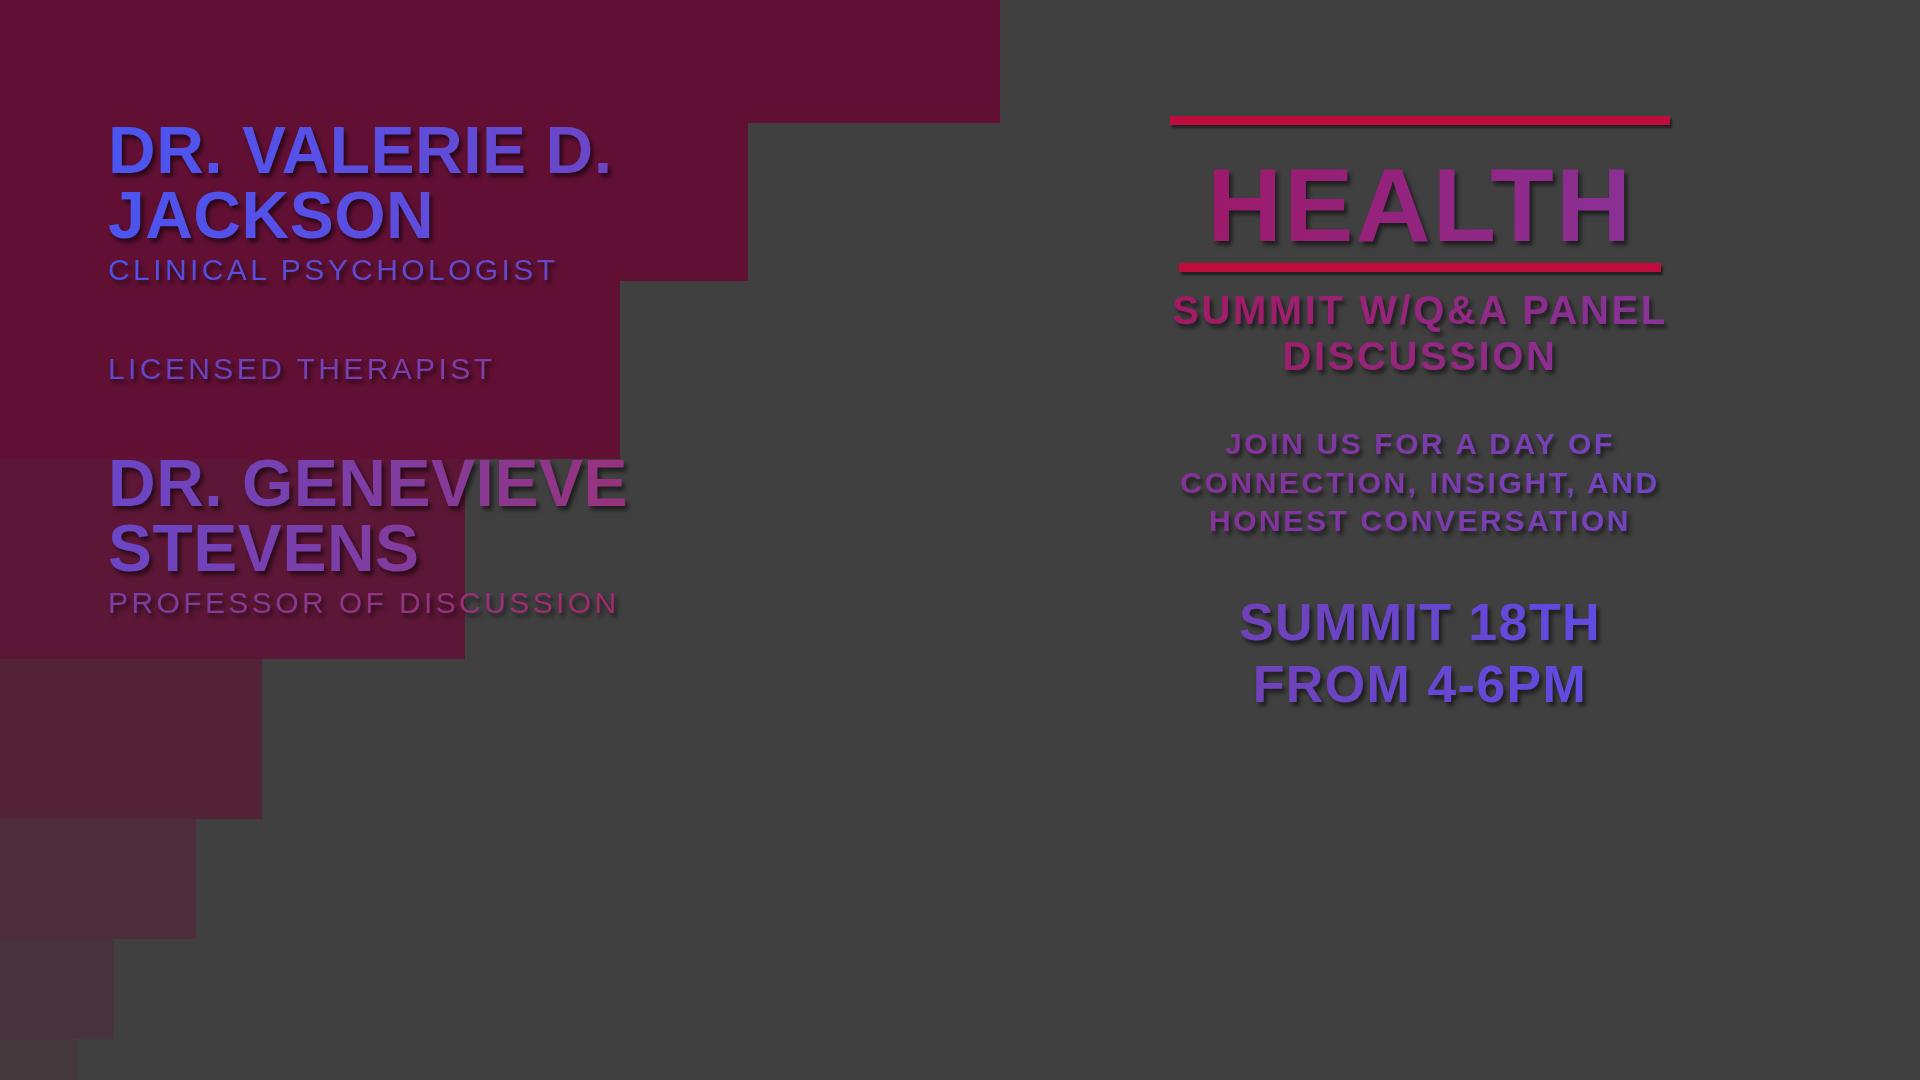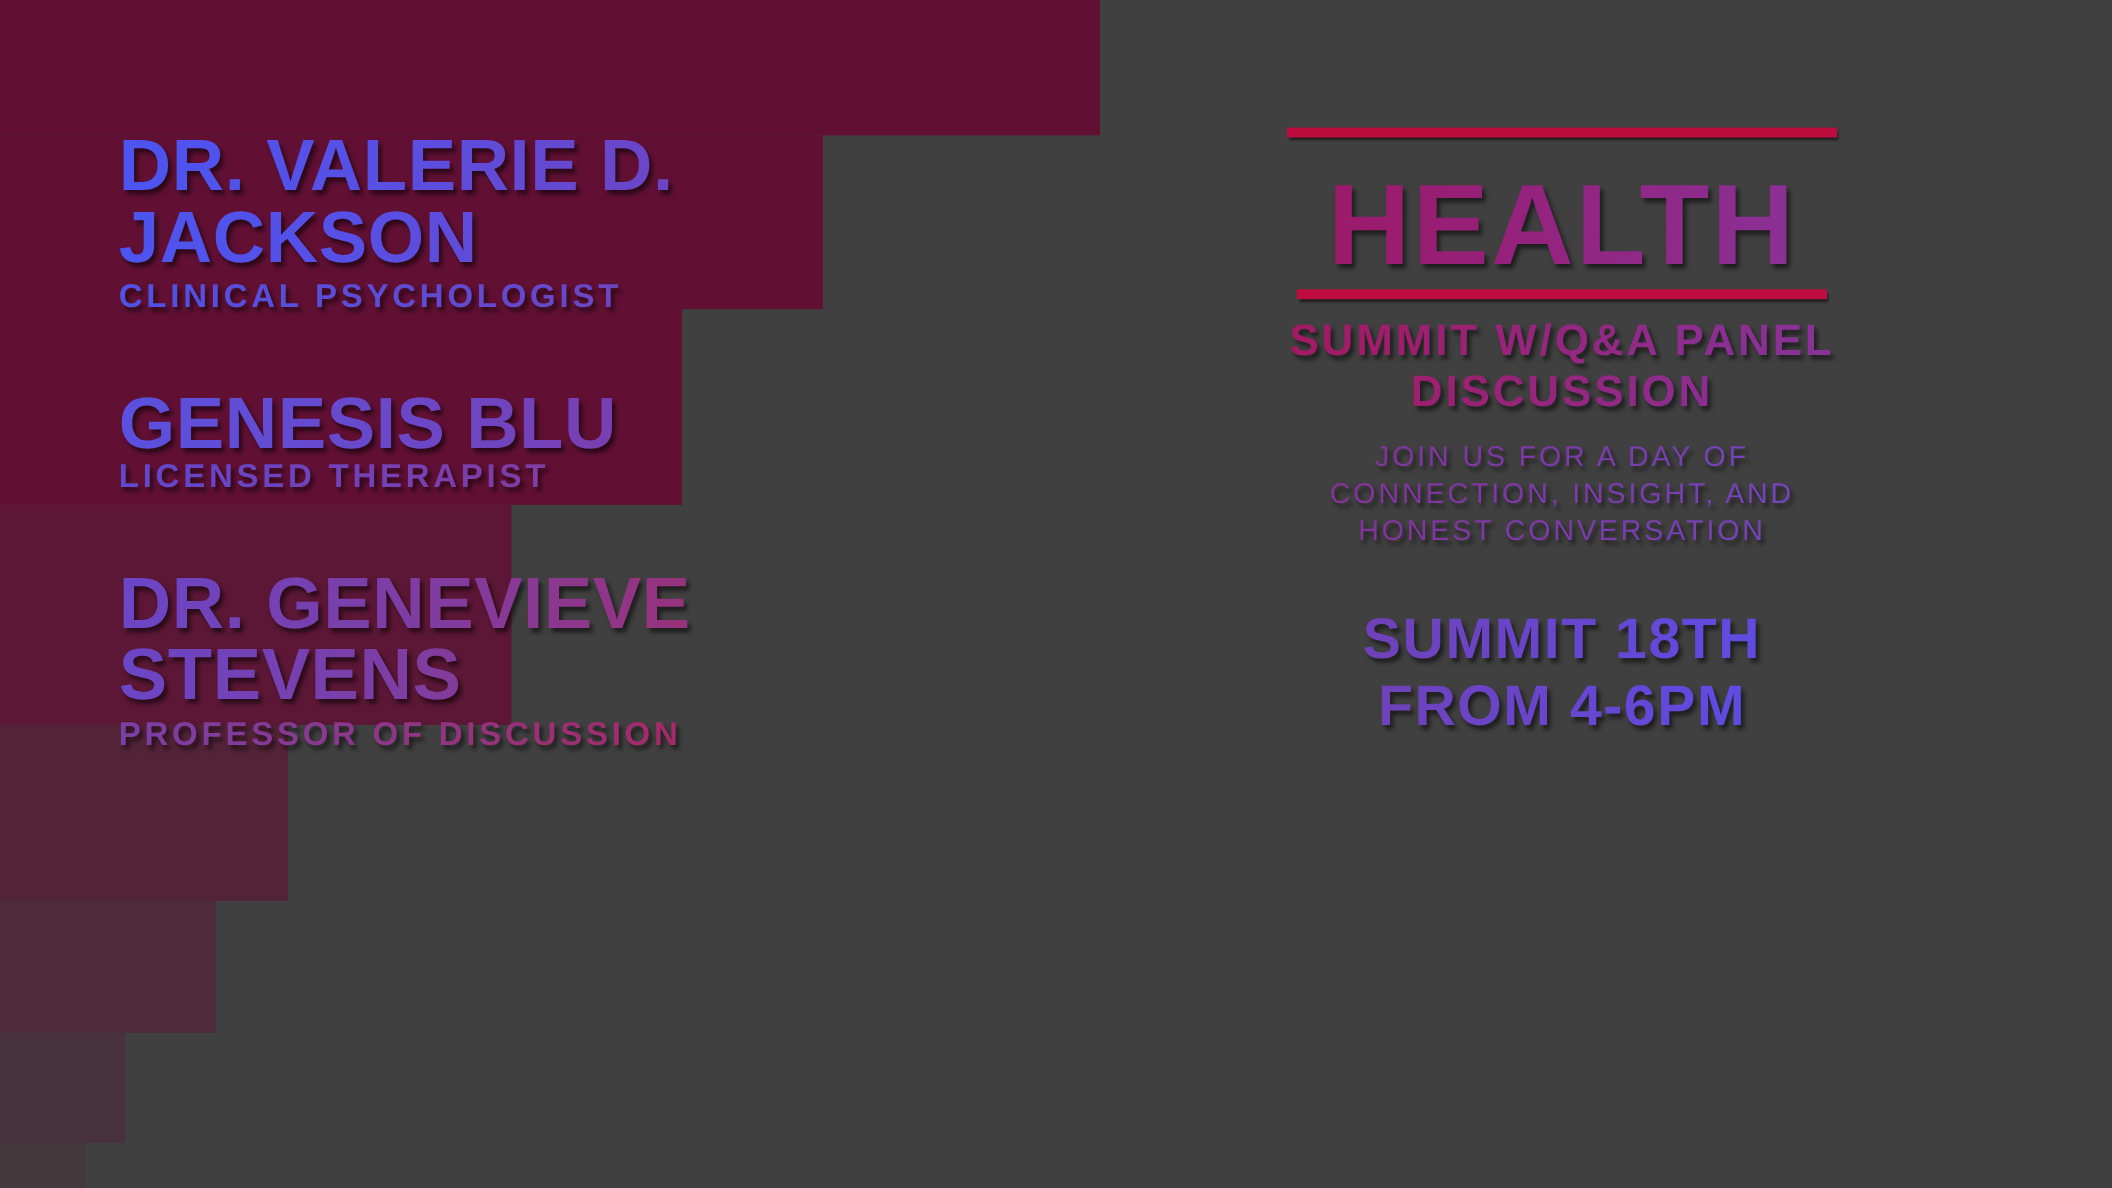--- a/index.html
+++ b/index.html
@@ -58,21 +58,21 @@
   .speaker:last-child { margin-bottom:16px; }
 
   .sp-name {
     font-size:66px;
     font-weight:bold;
     line-height:0.98;
     letter-spacing:0.5px;
   }
   .sp-role {
     font-size:30px;
-    font-weight:bold;
+    font-weight:normal;
     letter-spacing:3.4px;
     line-height:1.16;
     margin-top:6px;
   }
 
   
   .g1 { background-image:linear-gradient(96deg,#4b55f0 0%,#5750e6 28%,#6a46c8 62%,#7b3f9e 100%); }
   .g1s { background-image:linear-gradient(96deg,#4f52e6 0%,#6549c9 50%,#7e3e9c 100%); }
   
   .g2 { background-image:linear-gradient(96deg,#5a51e0 0%,#6d46c4 40%,#8339a2 75%,#8f3392 100%); }
@@ -103,25 +103,25 @@
   .subtitle {
     font-size:40px;
     font-weight:bold;
     letter-spacing:2.6px;
     line-height:1.14;
     margin-top:16px;
   }
   .subg { background-image:linear-gradient(95deg,#ad1258 0%,#9c2070 35%,#8b2f93 70%,#8738a2 100%); }
 
   .blurb {
-    font-size:26px;
-    font-weight:normal;
+    font-size:30px;
+    font-weight:bold;
     letter-spacing:2.6px;
     line-height:1.28;
-    margin-top:20px;
+    margin-top:46px;
   }
   .blurbg { background-image:linear-gradient(95deg,#8a2f90 0%,#82349c 30%,#7840b4 65%,#6a4bd8 100%); }
 
   .datetime {
     font-size:52px;
     font-weight:bold;
     letter-spacing:1.4px;
     line-height:1.18;
     margin-top:52px;
   }
@@ -142,21 +142,20 @@
   <div class="stair s8"></div>
 
   <div class="col-left">
 
     <div class="speaker">
       <div class="sp-name grad g1">DR. VALERIE D. JACKSON</div>
       <div class="sp-role grad g1s">CLINICAL PSYCHOLOGIST</div>
     </div>
 
     <div class="speaker">
-      <div class="sp-name grad g2">GENESIS BLU</div>
       <div class="sp-role grad g2s" style="margin-top:0;">LICENSED THERAPIST</div>
     </div>
 
     <div class="speaker">
       <div class="sp-name grad g3">DR. GENEVIEVE STEVENS</div>
       <div class="sp-role grad g3s">PROFESSOR OF DISCUSSION</div>
     </div>
 
   </div>
 

